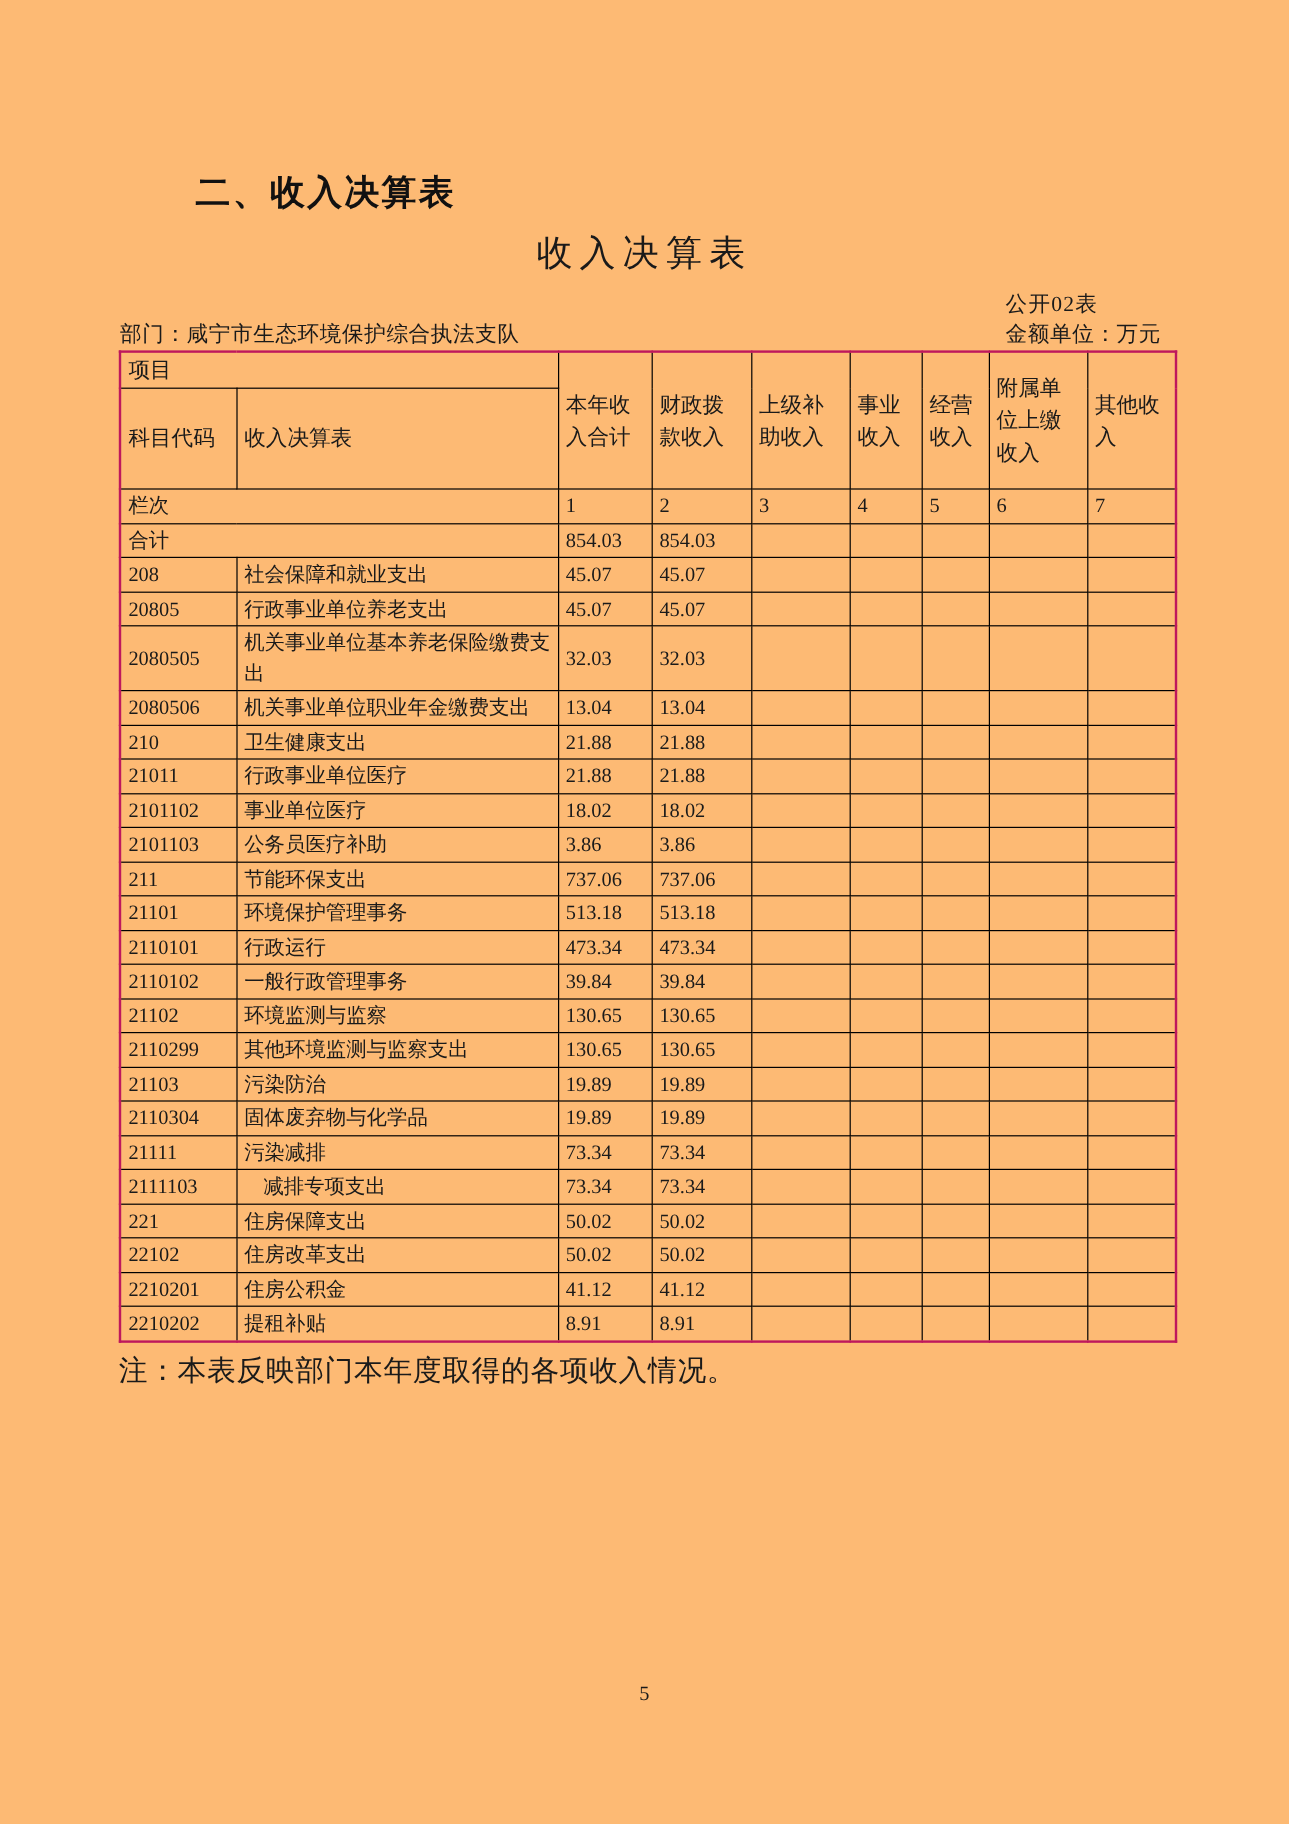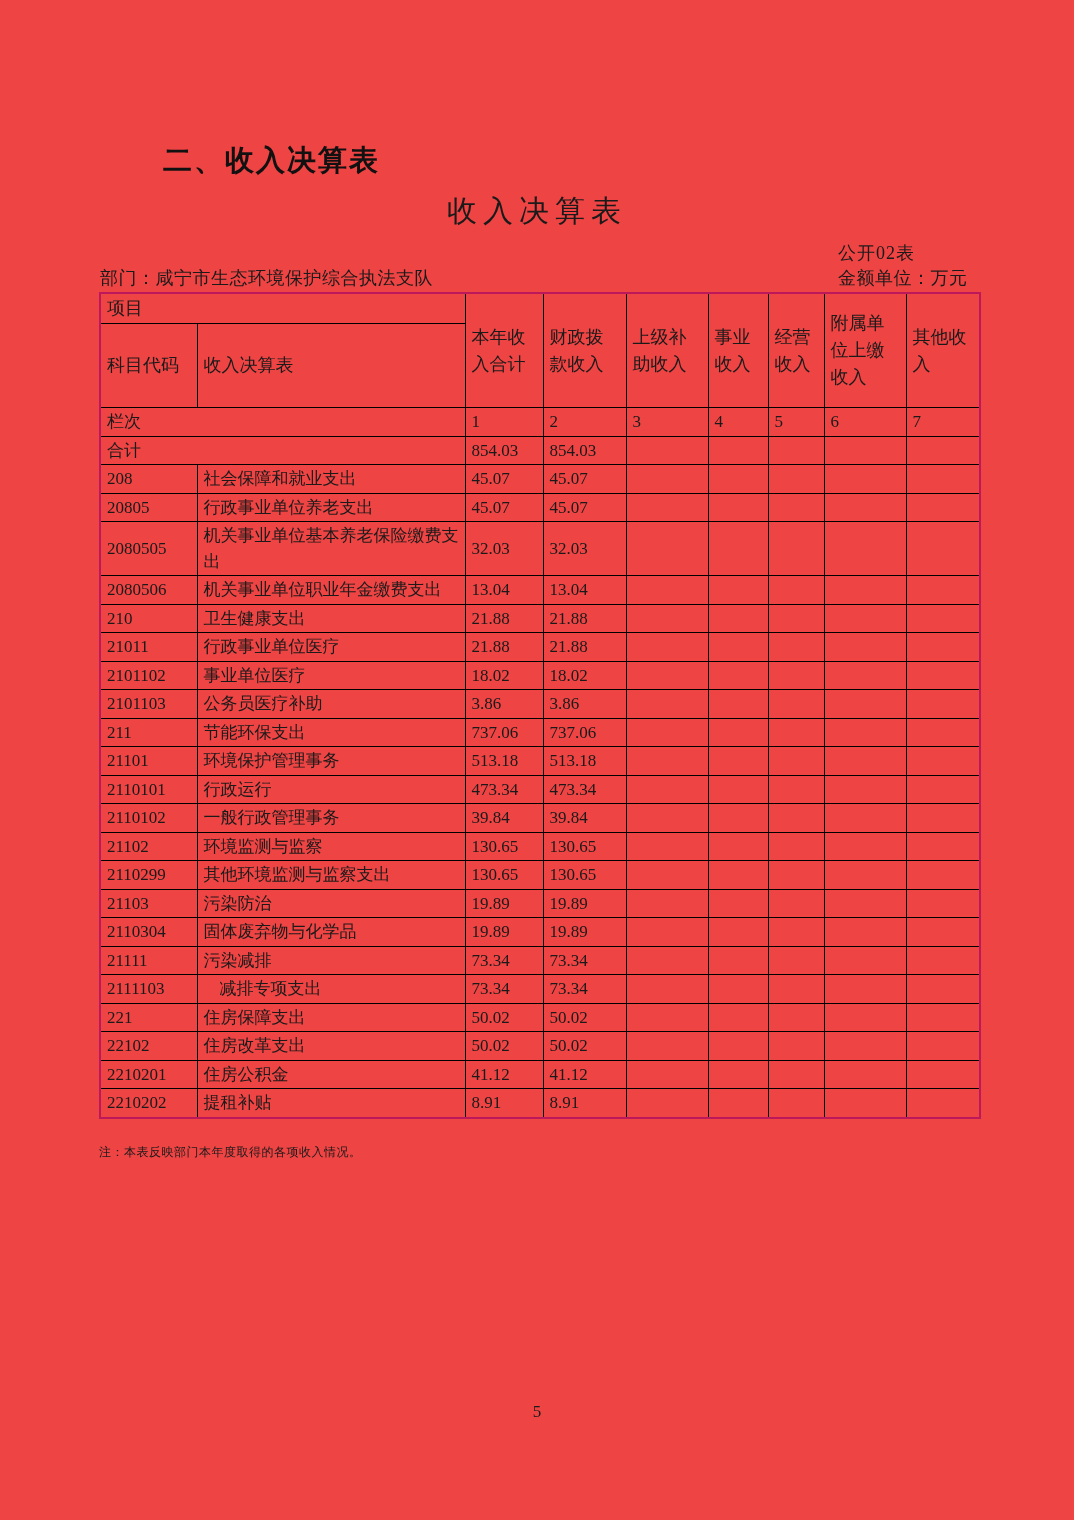--- a/index.html
+++ b/index.html
@@ -3,21 +3,21 @@
 <meta charset="utf-8">
 <style>
   * { margin: 0; padding: 0; box-sizing: border-box; }
   html, body { background: #ffffff; }
   body {
     width: 1074px; height: 1520px;
     position: relative;
     font-family: "Liberation Serif", "DejaVu Serif", serif;
     color: #1a1a1a;
   }
-  .page { position: absolute; inset: 0; background: #ef4444; }
+  .page { position: absolute; inset: 0; background: #fdba74; }
 
   .section-heading {
     position: absolute; left: 163px; top: 141px;
     font-family: "Liberation Sans", "DejaVu Sans", sans-serif;
     font-weight: bold; font-size: 29px; letter-spacing: 2px;
     color: #111111;
   }
   .table-title {
     position: absolute; left: 0; top: 191px; width: 1074px;
     text-align: center; font-size: 30px; letter-spacing: 6px;
@@ -61,22 +61,22 @@
   td.lanci-cell { height: 28px; padding-left: 9px; margin-top: 12px; }
   td.num-cell { height: 28px; }
   td.cell { height: 28px; }
   td.code-cell { padding-left: 9px; }
   td.name-cell { padding-left: 9px; padding-right: 32px; }
   td.name-cell.indent { padding-left: 22px; }
   td.label-cell { padding-left: 9px; }
   td.value-cell { padding-left: 8px; }
 
   .note {
-    margin-top: 25px;
-    font-size: 12px; letter-spacing: 0.5px;
+    margin-top: 7px;
+    font-size: 24px; letter-spacing: 0.5px;
     color: #1a1a1a;
   }
   .page-number {
     position: absolute; left: 0; top: 1402px; width: 1074px;
     text-align: center; font-size: 17px;
   }
 </style>
 </head>
 <body>
 

